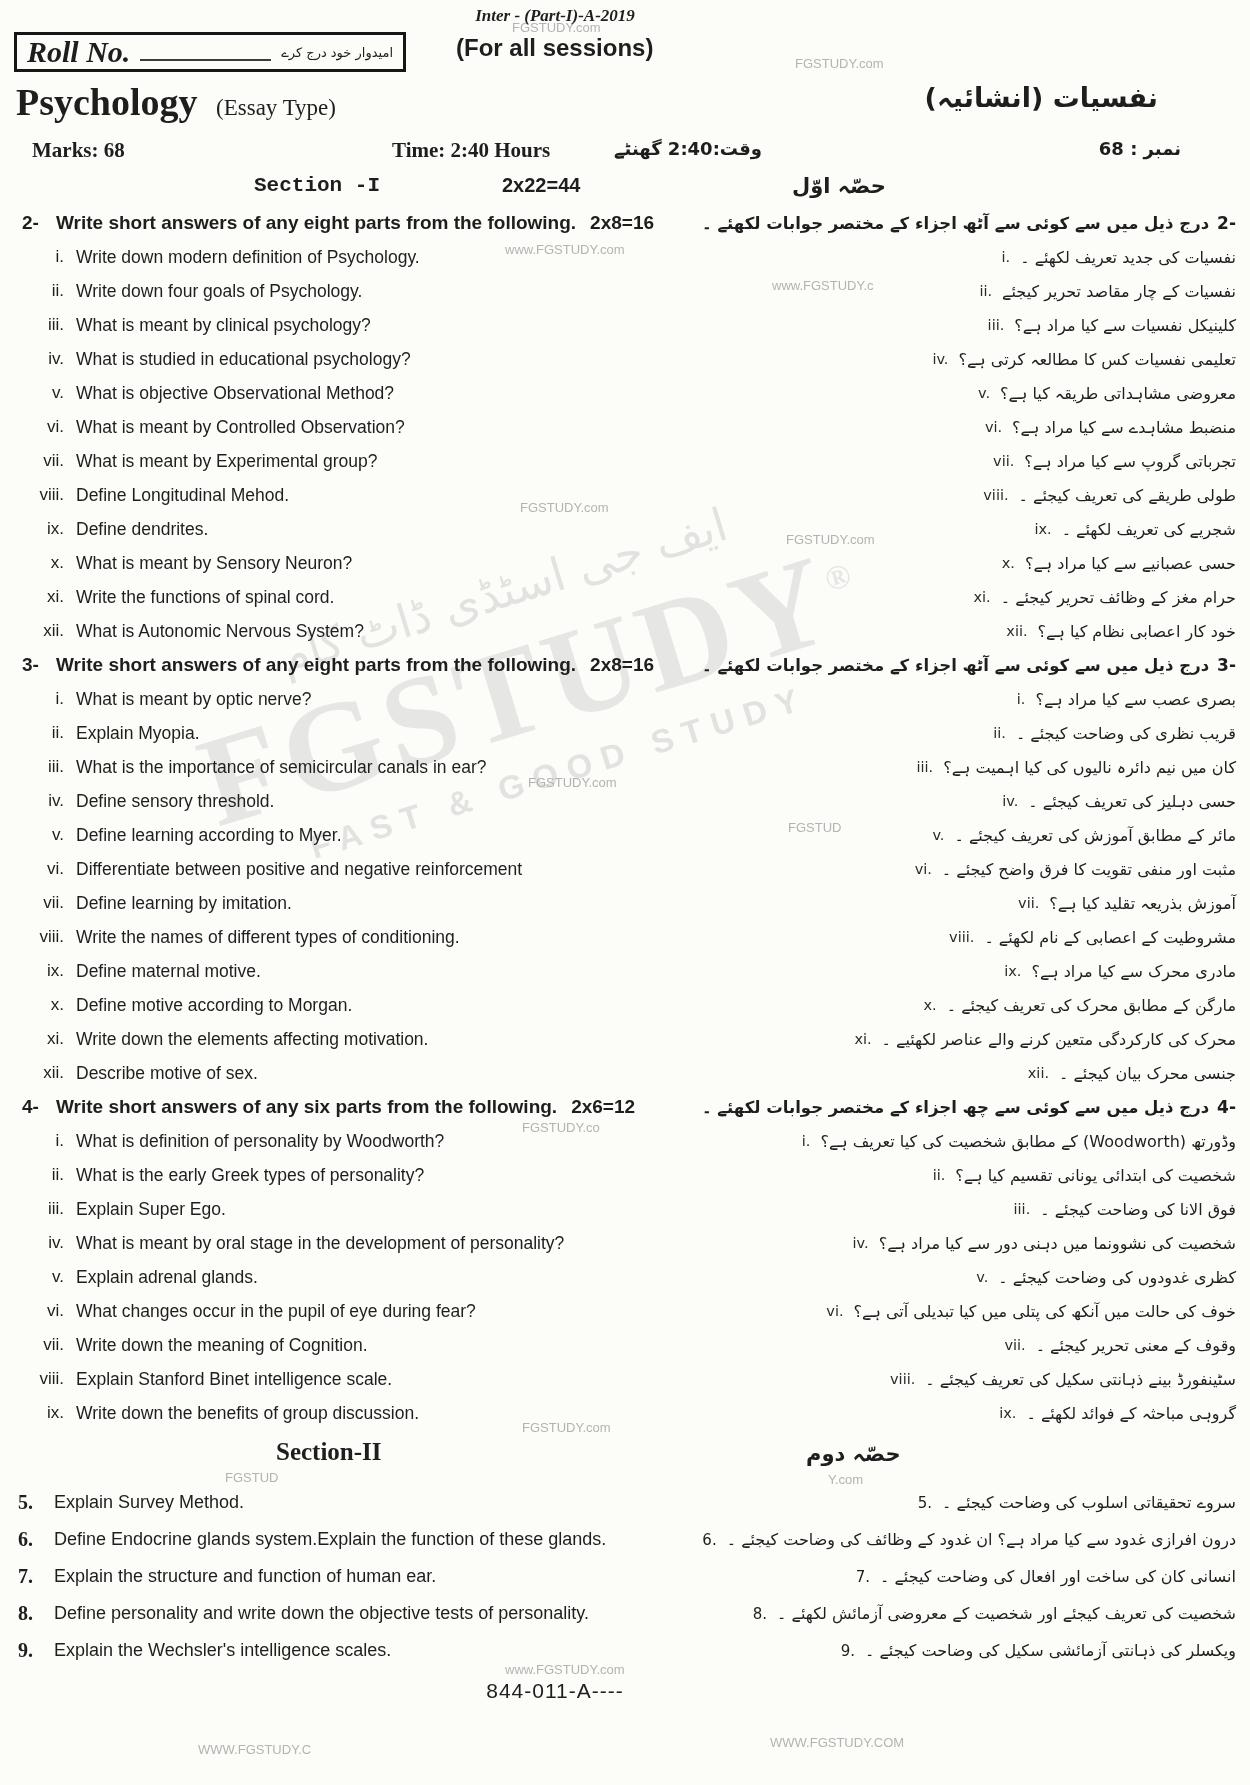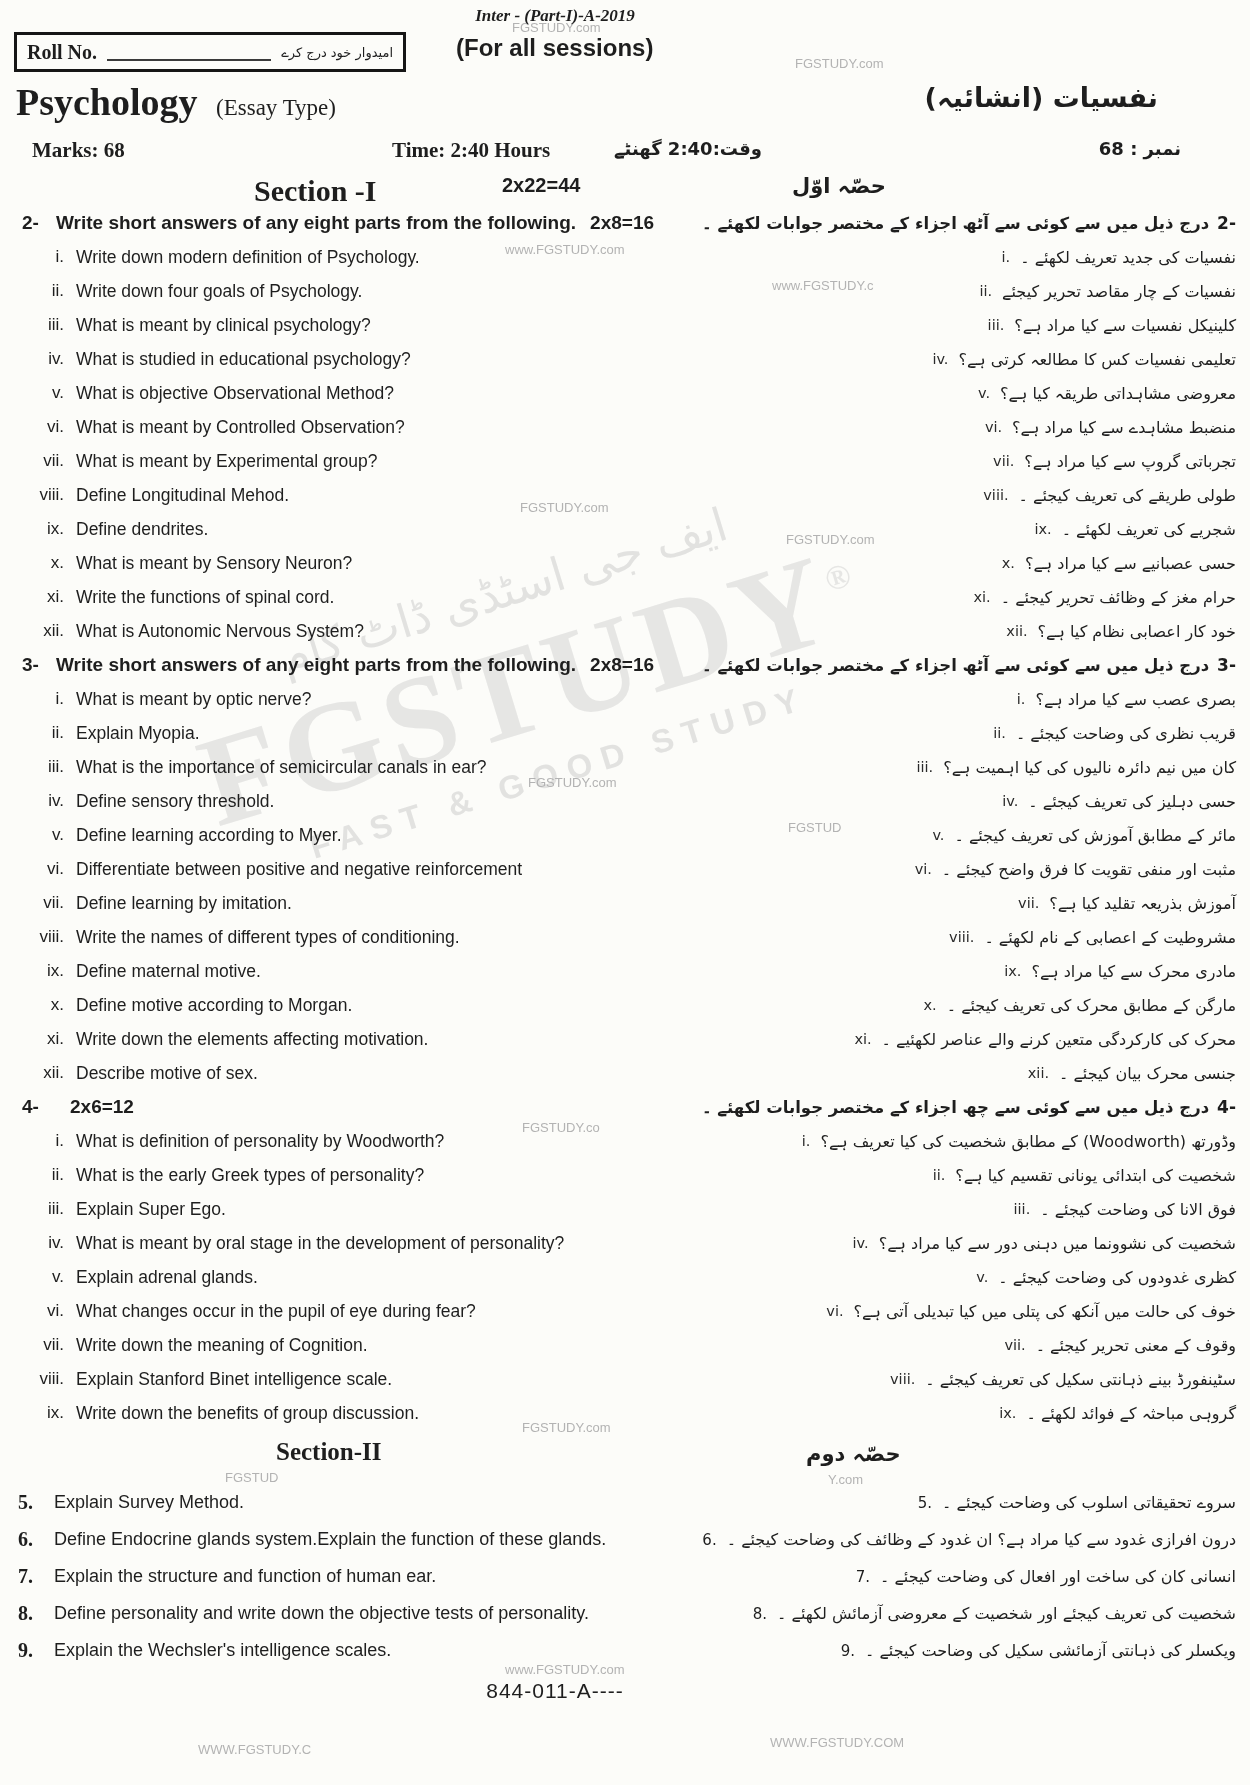--- a/index.html
+++ b/index.html
@@ -19,37 +19,37 @@
   .wm-reg{font-size:34px;vertical-align:46px}
   .wm-tag{font-size:33px;letter-spacing:10px;font-weight:bold;opacity:.5;margin-top:8px}
 
   
   .content{position:relative;z-index:1;padding:6px 14px 0 14px}
   .exam-line{text-align:center;padding-right:140px;font-style:italic;font-weight:bold;
              font-size:17px;font-family:"Liberation Serif",serif;height:24px}
   .header-row1{position:relative;height:50px}
   .rollbox{position:absolute;left:0;top:2px;width:392px;height:40px;border:3px solid #161616;
            display:flex;align-items:center;padding:0 10px}
-  .roll-label{font-weight:bold;font-size:20px;font-family:"Liberation Serif",serif;white-space:nowrap}
+  .roll-label{font-style:italic;font-weight:bold;font-size:30px;font-family:"Liberation Serif",serif;white-space:nowrap}
   .roll-line{flex:1;border-bottom:2px solid #3a3a3a;height:55%;margin:0 10px}
   .roll-urdu{font-size:13px;white-space:nowrap}
   .sessions{position:absolute;left:442px;top:4px;font-weight:bold;font-size:24px}
   .header-row2{position:relative;height:58px}
   .subject-block{position:absolute;left:2px;top:0}
   .subject-en{font-weight:bold;font-size:38px;font-family:"Liberation Serif",serif}
   .subject-type{font-size:23px;font-family:"Liberation Serif",serif;margin-left:14px}
   .subject-ur{position:absolute;right:78px;top:2px;font-size:27px;font-weight:bold}
   .header-row3{position:relative;height:36px}
   .marks-en{position:absolute;left:18px;font-weight:bold;font-size:21px;font-family:"Liberation Serif",serif}
   .time-en{position:absolute;left:378px;font-weight:bold;font-size:21px;font-family:"Liberation Serif",serif}
   .time-ur{position:absolute;left:600px;font-size:18px;font-weight:bold}
   .marks-ur{position:absolute;right:55px;font-size:18px;font-weight:bold}
 
   .sec1-row{position:relative;height:32px}
-  .sec1-en{position:absolute;left:240px;font-weight:bold;font-size:30px;font-family:Liberation Serif, serif}
+  .sec1-en{position:absolute;left:240px;font-weight:bold;font-size:21px;font-family:Liberation Mono, monospace}
   .sec1-marks{position:absolute;left:488px;font-weight:bold;font-size:20px}
   .sec1-ur{position:absolute;left:778px;font-size:21px;font-weight:bold;top:0}
 
   .q-head{display:flex;align-items:center;height:34px;font-weight:bold;white-space:nowrap}
   .qh-num{width:34px;margin-left:8px;font-size:19px;flex:0 0 auto}
   .qh-text{font-size:19px}
   .qh-marks{font-size:19px;margin-left:14px}
   .qh-ur{margin-left:auto;font-size:16.5px;display:flex;align-items:center;gap:8px}
   .qh-ur-num{direction:ltr;unicode-bidi:isolate;font-size:17px}
 
@@ -345,20 +345,21 @@
         <div class="p-row">
           <span class="p-num">xii.</span>
           <span class="p-en">Describe motive of sex.</span>
           <span class="p-ur urdu">
             <span class="p-ur-text">جنسی محرک بیان کیجئے ۔</span>
             <span class="p-ur-num">xii.</span>
           </span>
         </div>
         <div class="q-head">
           <span class="qh-num">4-</span>
+          <span class="qh-text">Write short answers of any six parts from the following.</span>
           <span class="qh-marks">2x6=12</span>
           <span class="qh-ur urdu">
             <span class="qh-ur-num">4-</span>
             <span>درج ذیل میں سے کوئی سے چھ اجزاء کے مختصر جوابات لکھئے ۔</span>
           </span>
         </div>
         <div class="p-row">
           <span class="p-num">i.</span>
           <span class="p-en">What is definition of personality by Woodworth?</span>
           <span class="p-ur urdu">

